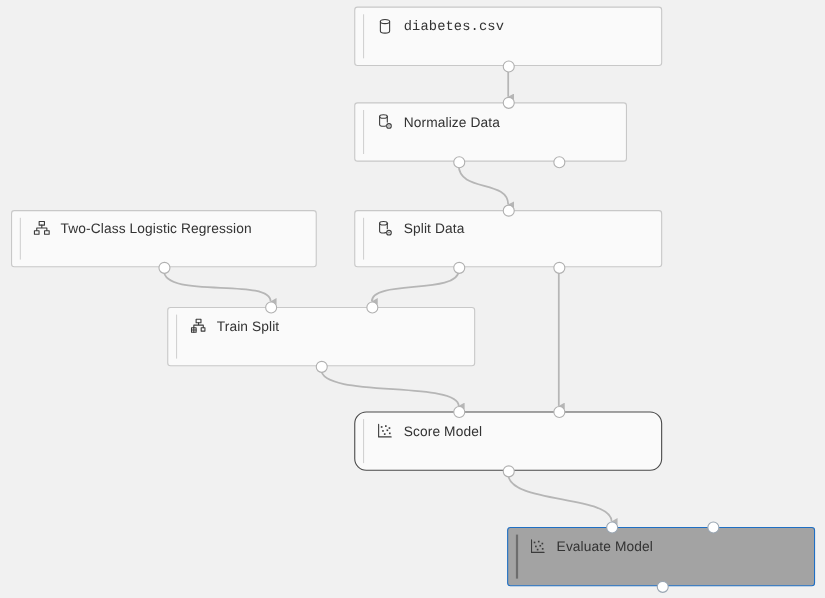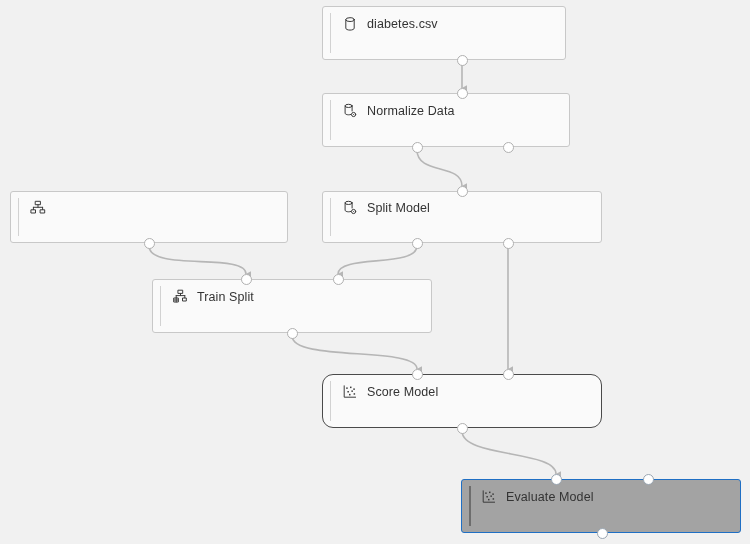--- a/index.html
+++ b/index.html
@@ -94,21 +94,21 @@
         <path d="M 417 150 C 417 175, 462 163, 462 186" marker-end="url(#arrow)"></path>
         <path d="M 417 246 C 417 268, 338 254, 338 274" marker-end="url(#arrow)"></path>
         <path d="M 508 246 L 508 369" marker-end="url(#arrow)"></path>
         <path d="M 149 246 C 149 272, 246 252, 246 274" marker-end="url(#arrow)"></path>
         <path d="M 292 336 C 292 362, 417 346, 417 369" marker-end="url(#arrow)"></path>
         <path d="M 462 431 C 462 458, 556 450, 556 474" marker-end="url(#arrow)"></path>
       </g>
   </svg>
 
   <div id="nodes-group">
-      <div class="node" style="left: 322px; top: 6px; width: 244px; height: 54px;">
+      <div class="node" style="left: 322px; top: 6px; width: 280px; height: 54px; font-family: Liberation Mono, monospace;">
         <div class="node-accent"></div>
         <div class="node-body">
           <div class="node-inner">
             <span class="node-icon">
               <svg viewBox="0 0 16 16" width="16" height="16" fill="none" stroke="currentColor" stroke-width="1" stroke-linecap="round" stroke-linejoin="round">
                 <ellipse cx="8" cy="3.6" rx="4.2" ry="1.9"></ellipse>
                 <path d="M3.8 3.6 V12.2 C3.8 13.25 5.68 14.1 8 14.1 C10.32 14.1 12.2 13.25 12.2 12.2 V3.6"></path>
               </svg>
             </span>
             <span class="node-label">diabetes.csv</span>
@@ -137,37 +137,38 @@
         <div class="node-body">
           <div class="node-inner">
             <span class="node-icon">
               <svg viewBox="0 0 16 16" width="16" height="16" fill="none" stroke="currentColor" stroke-width="1" stroke-linecap="round" stroke-linejoin="round">
                 <rect x="5.6" y="1.3" width="4.8" height="3.4"></rect>
                 <path d="M8 4.7 V7.3 M3.4 7.3 H12.6 M3.4 7.3 V9.6 M12.6 7.3 V9.6"></path>
                 <rect x="1.3" y="9.8" width="4.2" height="3.2"></rect>
                 <rect x="10.5" y="9.8" width="4.2" height="3.2"></rect>
               </svg>
             </span>
+            <span class="node-label">Two-Class Logistic Regression</span>
           </div>
         </div>
       </div>
       <div class="node" style="left: 322px; top: 191px; width: 280px; height: 52px;">
         <div class="node-accent"></div>
         <div class="node-body">
           <div class="node-inner">
             <span class="node-icon">
               <svg viewBox="0 0 16 16" width="16" height="16" fill="none" stroke="currentColor" stroke-width="1" stroke-linecap="round" stroke-linejoin="round">
                 <ellipse cx="6.6" cy="2.9" rx="3.5" ry="1.6"></ellipse>
                 <path d="M3.1 2.9 V10.2 C3.1 11.1 4.67 11.8 6.6 11.8 C7.4 11.8 8.15 11.68 8.75 11.48"></path>
                 <path d="M10.1 2.9 V8.0"></path>
                 <circle cx="11.6" cy="11.5" r="2.1"></circle>
                 <circle cx="11.6" cy="11.5" r="0.55" fill="currentColor" stroke="none"></circle>
               </svg>
             </span>
-            <span class="node-label">Split Model</span>
+            <span class="node-label">Split Data</span>
           </div>
         </div>
       </div>
       <div class="node" style="left: 152px; top: 279px; width: 280px; height: 54px;">
         <div class="node-accent"></div>
         <div class="node-body">
           <div class="node-inner">
             <span class="node-icon">
               <svg viewBox="0 0 16 16" width="16" height="16" fill="none" stroke="currentColor" stroke-width="1" stroke-linecap="round" stroke-linejoin="round">
                 <rect x="6.3" y="1.2" width="4.4" height="3.2"></rect>

